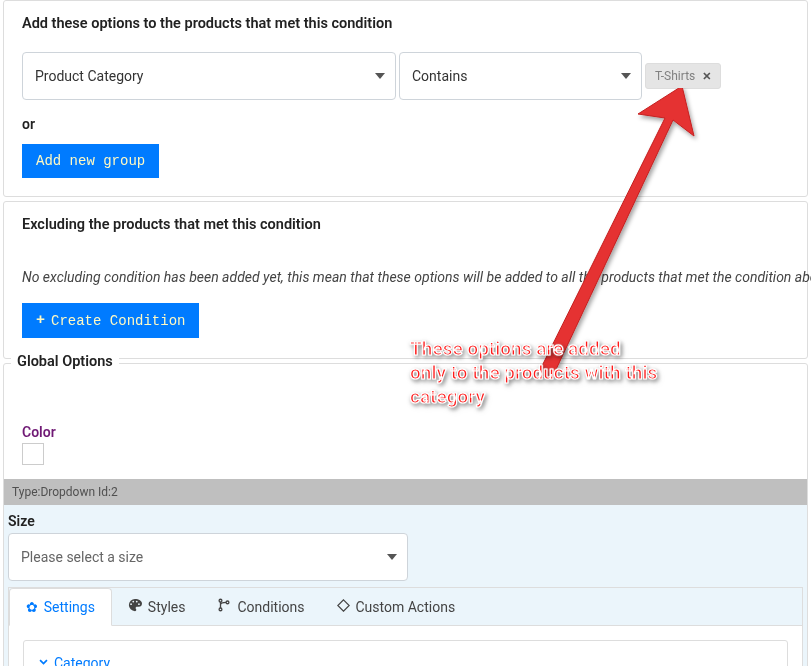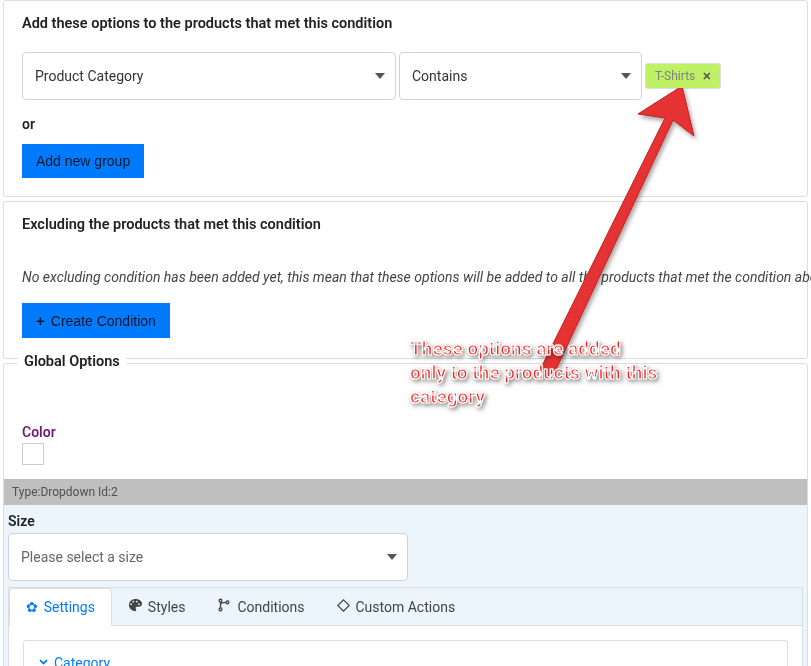--- a/index.html
+++ b/index.html
@@ -49,21 +49,21 @@
 .select-wrap.second { width: 243px; }
 .select-text { flex: 1; color: #333; }
 .chevron {
   width: 0; height: 0;
   border-left: 5px solid transparent;
   border-right: 5px solid transparent;
   border-top: 6px solid #555;
 }
 .tag {
   border: 1px solid #ddd;
-  background: #bef264;
+  background: #e5e5e5;
   padding: 4px 9px;
   border-radius: 3px;
   color: #808080;
   font-size: 12px;
   display: inline-flex;
   align-items: center;
   gap: 7px;
   height: 26px;
 }
 .tag .x {
@@ -75,26 +75,27 @@
 .or-text {
   font-weight: 600;
   color: #222;
   margin: 16px 0 12px 0;
 }
 .btn {
   display: inline-flex;
   align-items: center;
   gap: 6px;
   background: #007bff;
-  color: #0f172a;
+  color: #fef9c3;
   border: none;
   padding: 9px 14px;
   border-radius: 0;
   font-size: 14px;
   cursor: pointer;
+  font-family: Liberation Mono, monospace;
 }
 .italic-note {
   font-style: italic;
   color: #444;
   padding: 22px 18px 18px 18px;
   font-size: 14px;
   white-space: nowrap;
 }
 .create-cond-wrap {
   padding: 0 18px 20px 18px;
@@ -106,21 +107,21 @@
 .fieldset {
   border: 1px solid #ddd;
   border-radius: 3px;
   margin: 4px 3px 3px 3px;
   position: relative;
   padding-top: 14px;
 }
 .fieldset-legend {
   position: absolute;
   top: -11px;
-  left: 14px;
+  left: 7px;
   background: #fff;
   padding: 0 6px;
   font-weight: 600;
   color: #222;
   font-size: 14.5px;
 }
 .color-block {
   padding: 46px 18px 14px 18px;
 }
 .color-label {

